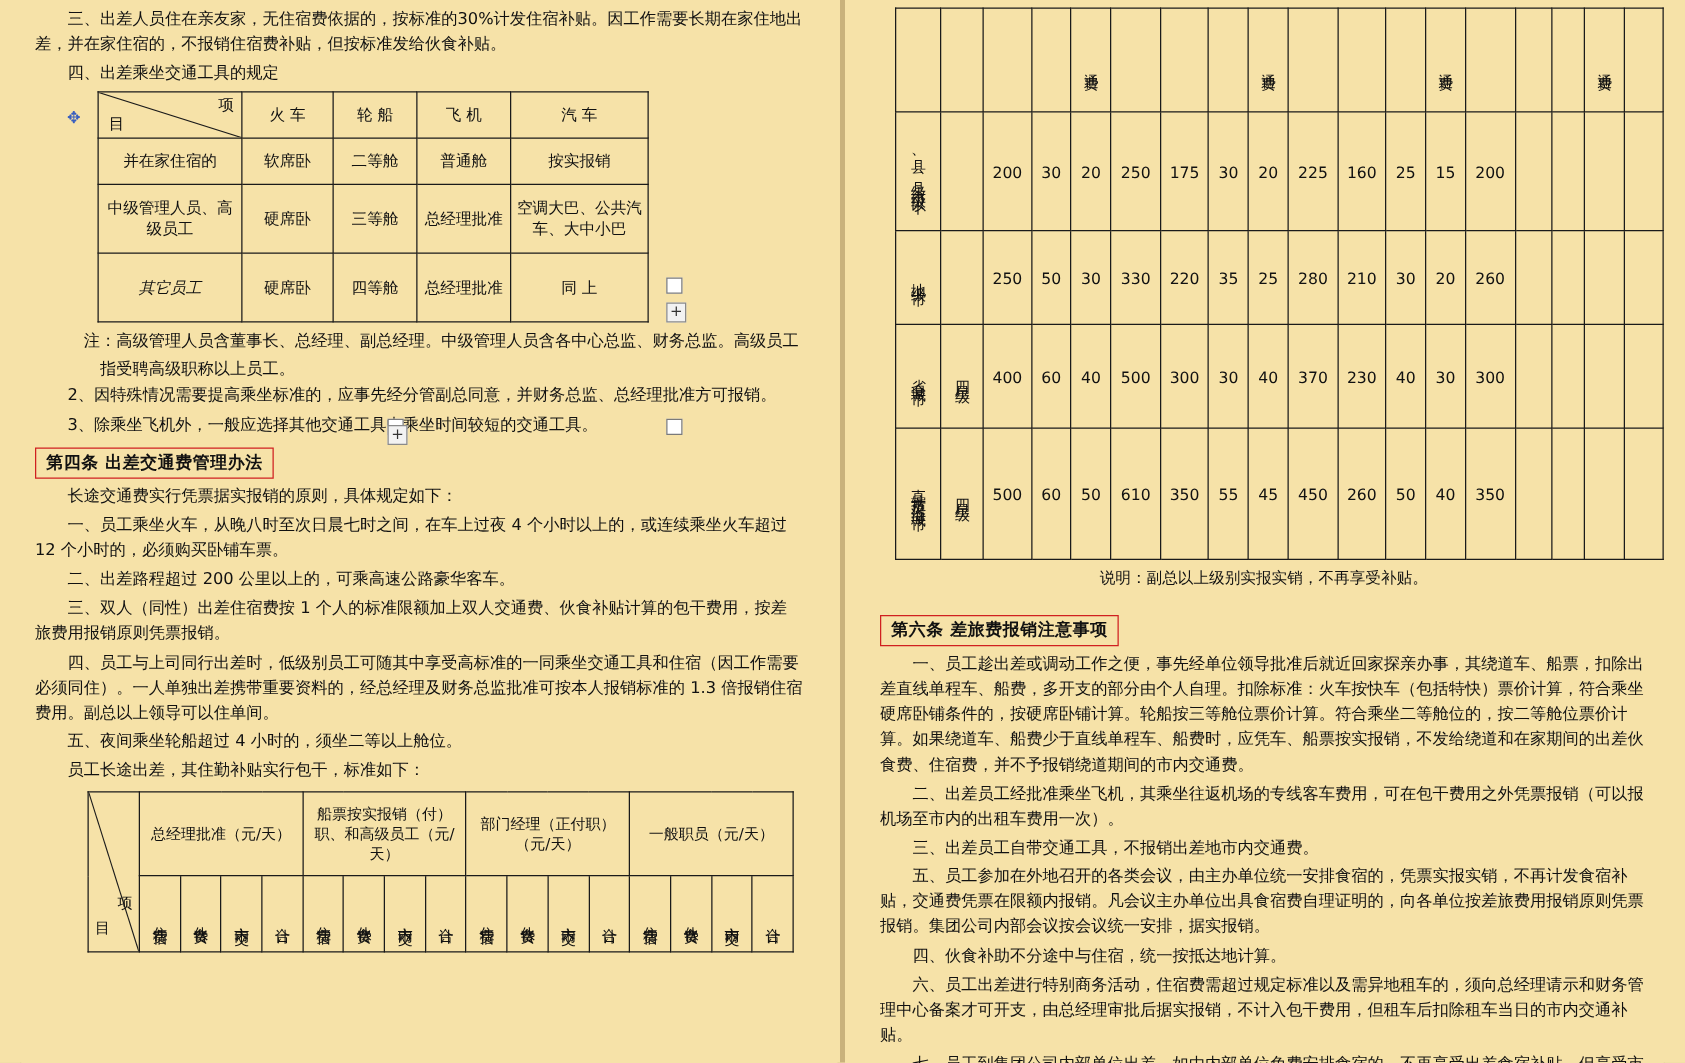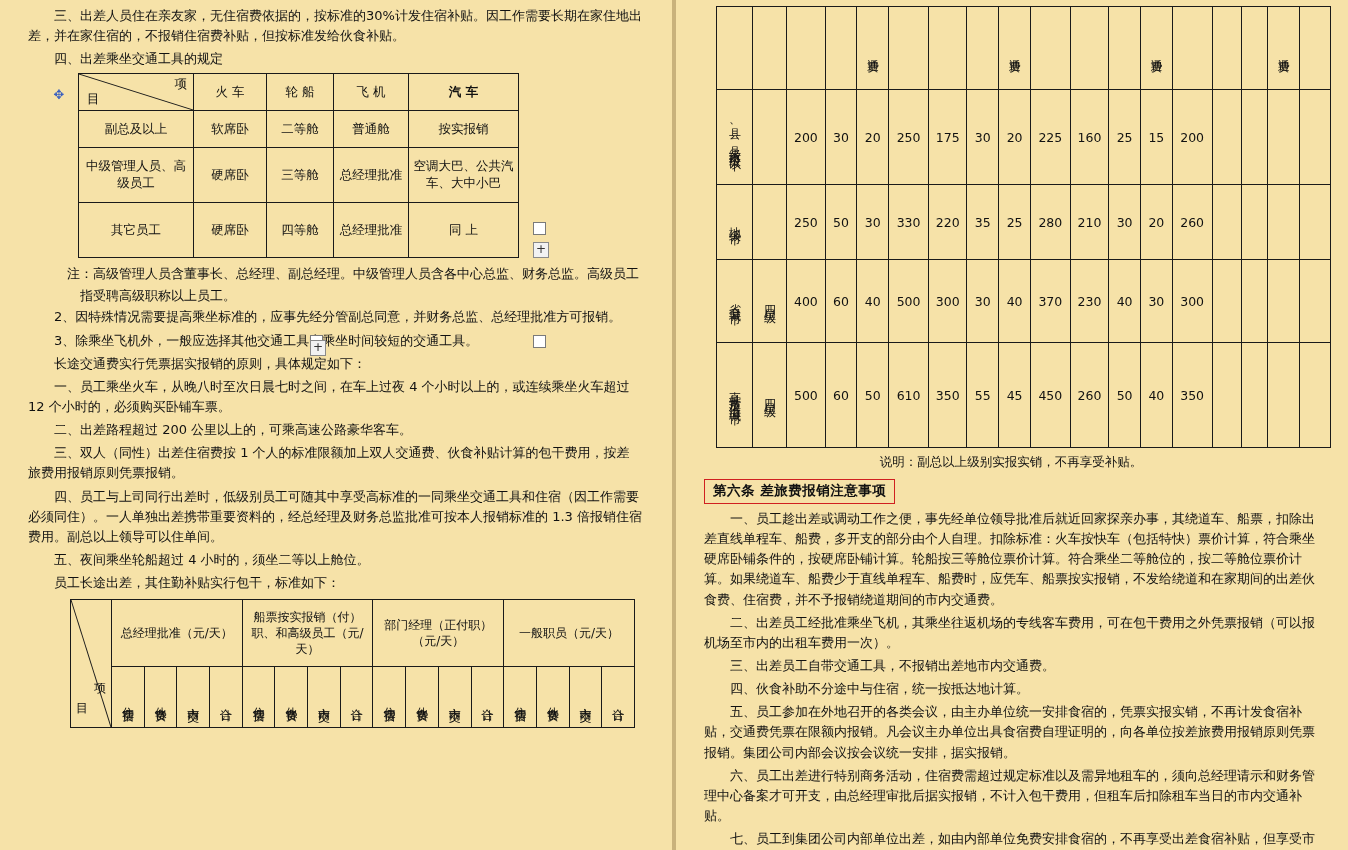--- a/index.html
+++ b/index.html
@@ -63,21 +63,21 @@
   
   #tbl-standard{margin:6px 0 0 42px;width:565px;}
   #tbl-standard td{font-size:12px;padding:2px 1px;}
   .twoline{line-height:1.35;}
   .rot{writing-mode:vertical-rl;text-orientation:upright;line-height:1.2;letter-spacing:1px;}
   
   #tbl-lodging{margin:0 0 0 12px;width:615px;}
   #tbl-lodging td{font-size:12px;padding:2px 1px;height:22px;}
   #tbl-lodging td.num{font-size:12.5px;}
   .cityv{writing-mode:vertical-rl;text-orientation:upright;letter-spacing:3px;line-height:1.2;}
-  .explain{text-indent:0;margin:6px 0 4px 0;text-align:center;font-size:12.5px;}
+  .explain{text-indent:0;margin:6px 0 17px 0;text-align:center;font-size:12.5px;}
   .move-icon{
     position:absolute;left:52px;top:88px;width:14px;height:14px;
     color:#3a5fbf;font-size:13px;line-height:14px;text-align:center;
   }
   .plus-box{
     position:absolute;width:14px;height:14px;border:1px solid #8a8a8a;background:#f2f2f2;
     font-size:12px;line-height:12px;text-align:center;color:#333;
   }
 </style>
 </head>
@@ -101,38 +101,38 @@
         <td class="diag">
           <svg class="line" viewBox="0 0 110 44" preserveAspectRatio="none">
             <line x1="0" y1="0" x2="110" y2="44" stroke="#1a1a1a" stroke-width="1"></line>
           </svg>
           <span class="xiang">项</span>
           <span class="mu">目</span>
         </td>
         <td style="width:68px;">火 车</td>
         <td style="width:62px;">轮 船</td>
         <td style="width:70px;">飞 机</td>
-        <td style="width:105px;font-weight:bold;">汽 车</td>
+        <td style="width:105px;">汽 车</td>
       </tr>
       <tr>
-        <td>副总及以上</td>
+        <td>并在家住宿的</td>
         <td>软席卧</td>
         <td>二等舱</td>
         <td>普通舱</td>
         <td>按实报销</td>
       </tr>
       <tr>
         <td style="height:48px;">中级管理人员、高级员工</td>
         <td>硬席卧</td>
         <td>三等舱</td>
         <td>总经理批准</td>
         <td>空调大巴、公共汽车、大中小巴</td>
       </tr>
       <tr>
-        <td style="height:48px;">其它员工</td>
+        <td style="height:48px;font-style:italic;">其它员工</td>
         <td>硬席卧</td>
         <td>四等舱</td>
         <td>总经理批准</td>
         <td>同 上</td>
       </tr>
     </tbody>
       </table>
 
     <div class="sel-handle" style="left:505px;top:149px;"></div>
     <div class="sel-handle" style="left:505px;top:262px;"></div>
@@ -140,20 +140,21 @@
     <div class="plus-box" style="left:505px;top:169px;">+</div>
     <div class="plus-box" style="left:282px;top:267px;">+</div>
   </div>
 
   <p class="note">注：高级管理人员含董事长、总经理、副总经理。中级管理人员含各中心总监、财务总监。高级员工</p>
   <p class="note2">指受聘高级职称以上员工。</p>
 
   <p class="p">2、因特殊情况需要提高乘坐标准的，应事先经分管副总同意，并财务总监、总经理批准方可报销。</p>
   <p class="p">3、除乘坐飞机外，一般应选择其他交通工具中乘坐时间较短的交通工具。</p>
 
+  <p class="secwrap"><span class="sec">第四条  出差交通费管理办法</span></p>
 
   <p class="p">长途交通费实行凭票据实报销的原则，具体规定如下：</p>
   <p class="p">一、员工乘坐火车，从晚八时至次日晨七时之间，在车上过夜 4 个小时以上的，或连续乘坐火车超过 12 个小时的，必须购买卧铺车票。</p>
   <p class="p">二、出差路程超过 200 公里以上的，可乘高速公路豪华客车。</p>
   <p class="p">三、双人（同性）出差住宿费按 1 个人的标准限额加上双人交通费、伙食补贴计算的包干费用，按差旅费用报销原则凭票报销。</p>
   <p class="p">四、员工与上司同行出差时，低级别员工可随其中享受高标准的一同乘坐交通工具和住宿（因工作需要必须同住）。一人单独出差携带重要资料的，经总经理及财务总监批准可按本人报销标准的 1.3 倍报销住宿费用。副总以上领导可以住单间。</p>
   <p class="p">五、夜间乘坐轮船超过 4 小时的，须坐二等以上舱位。</p>
 
 
   <p class="p">员工长途出差，其住勤补贴实行包干，标准如下：</p>
@@ -309,18 +310,18 @@
   </tbody>
     </table>
 
   <p class="explain">说明：副总以上级别实报实销，不再享受补贴。</p>
 
   <p class="secwrap"><span class="sec">第六条  差旅费报销注意事项</span></p>
 
   <p class="p">一、员工趁出差或调动工作之便，事先经单位领导批准后就近回家探亲办事，其绕道车、船票，扣除出差直线单程车、船费，多开支的部分由个人自理。扣除标准：火车按快车（包括特快）票价计算，符合乘坐硬席卧铺条件的，按硬席卧铺计算。轮船按三等舱位票价计算。符合乘坐二等舱位的，按二等舱位票价计算。如果绕道车、船费少于直线单程车、船费时，应凭车、船票按实报销，不发给绕道和在家期间的出差伙食费、住宿费，并不予报销绕道期间的市内交通费。</p>
   <p class="p">二、出差员工经批准乘坐飞机，其乘坐往返机场的专线客车费用，可在包干费用之外凭票报销（可以报机场至市内的出租车费用一次）。</p>
   <p class="p">三、出差员工自带交通工具，不报销出差地市内交通费。</p>
+  <p class="p">五、员工参加在外地召开的各类会议，由主办单位统一安排食宿的，凭票实报实销，不再计发食宿补贴，交通费凭票在限额内报销。凡会议主办单位出具食宿费自理证明的，向各单位按差旅费用报销原则凭票报销。集团公司内部会议按会议统一安排，据实报销。</p>
   <p class="p">四、伙食补助不分途中与住宿，统一按抵达地计算。</p>
-  <p class="p">五、员工参加在外地召开的各类会议，由主办单位统一安排食宿的，凭票实报实销，不再计发食宿补贴，交通费凭票在限额内报销。凡会议主办单位出具食宿费自理证明的，向各单位按差旅费用报销原则凭票报销。集团公司内部会议按会议统一安排，据实报销。</p>
   <p class="p">六、员工出差进行特别商务活动，住宿费需超过规定标准以及需异地租车的，须向总经理请示和财务管理中心备案才可开支，由总经理审批后据实报销，不计入包干费用，但租车后扣除租车当日的市内交通补贴。</p>
   <p class="p">七、员工到集团公司内部单位出差，如由内部单位免费安排食宿的，不再享受出差食宿补贴，但享受市内交通补贴。</p>
 
 </div>
 
 </body></html>

